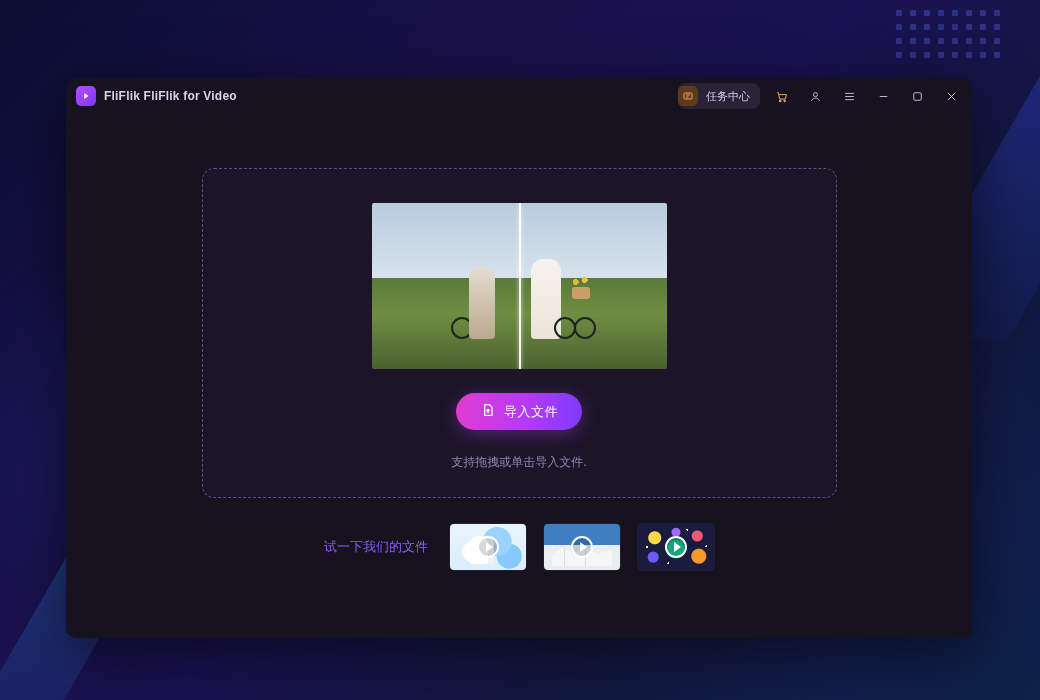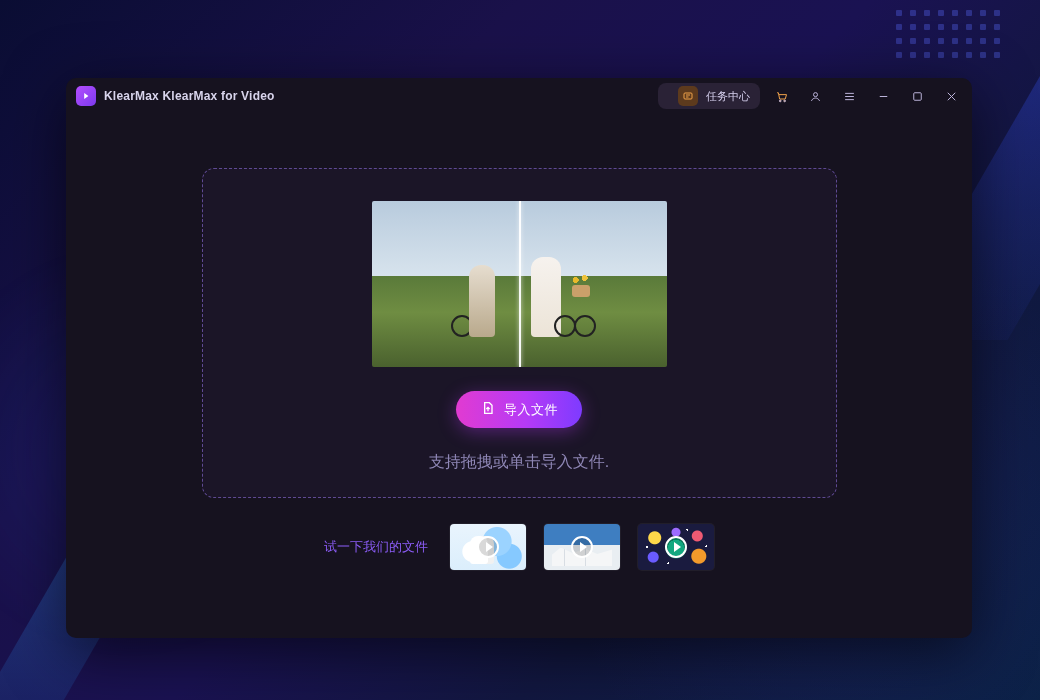--- a/index.html
+++ b/index.html
@@ -39,21 +39,21 @@
   }
   .app-icon {
     width: 20px; height: 20px; border-radius: 5px;
     background: linear-gradient(135deg,#b44dff,#7c3aed);
     display:flex; align-items:center; justify-content:center;
   }
   .app-title { font-size: 12px; color:#d8d4ec; font-weight:600; letter-spacing:.2px; }
   .tb-spacer { flex:1; }
   .task-pill {
     display:flex; align-items:center; gap:8px;
-    background:#2a2236; border-radius:8px; padding:3px 10px 3px 20px;
+    background:#2a2236; border-radius:8px; padding:3px 10px 3px 0;
     font-size:11px; color:#d6d0ee;
   }
   .task-pill .pill-icon {
     width:20px;height:20px;border-radius:5px;background:#5d3a1d;
     display:flex;align-items:center;justify-content:center;color:#f0a24b;font-size:12px;
   }
   .tb-btn {
     width:26px; height:26px; display:flex; align-items:center; justify-content:center;
     color:#bbb3d9; border-radius:4px; cursor:pointer;
   }
@@ -98,21 +98,21 @@
     display:flex; align-items:center; gap:8px;
     padding: 9px 24px;
     border-radius: 999px;
     background: linear-gradient(90deg,#e13bd1 0%, #b63af6 55%, #7e3bff 100%);
     color:#fff; font-size:13px; font-weight:500; letter-spacing:.5px;
     cursor:pointer;
     box-shadow: 0 4px 18px rgba(190,60,255,.35);
   }
   .import-btn svg { width:16px; height:16px; stroke:#fff; fill:none; stroke-width:2; }
 
-  .hint { font-size:16px; color:#8e86b5;text-align:right; }
+  .hint { font-size:12px; color:#8e86b5;text-align:right; }
 
   .samples {
     margin-top: 26px;
     display:flex; align-items:center; gap:18px;
   }
   .samples-label { font-size:13px; color:#8b5cf6; margin-right:4px; }
   .thumb {
     width:76px; height:46px; border-radius:4px; position:relative; cursor:pointer; overflow:hidden;
     box-shadow: 0 0 0 1px rgba(255,255,255,.05);
   }
@@ -191,21 +191,21 @@
   </div>
 
   <div class="window">
 
     <div class="titlebar">
       <div class="app-icon">
         <svg viewBox="0 0 20 20" width="12" height="12">
             <path d="M7 5l7 5-7 5z" fill="#fff"></path>
           </svg>
       </div>
-      <div class="app-title">KlearMax KlearMax for Video</div>
+      <div class="app-title">FliFlik FliFlik for Video</div>
 
       <div class="tb-spacer"></div>
 
       <div class="task-pill">
         <span class="pill-icon">
           <svg viewBox="0 0 24 24" width="12" height="12">
               <rect x="4" y="6" width="16" height="12" rx="2" stroke="#f0a24b" fill="none" stroke-width="2"></rect>
               <path d="M8 10h8M8 14h5" stroke="#f0a24b" stroke-width="2"></path>
             </svg>
         </span>

